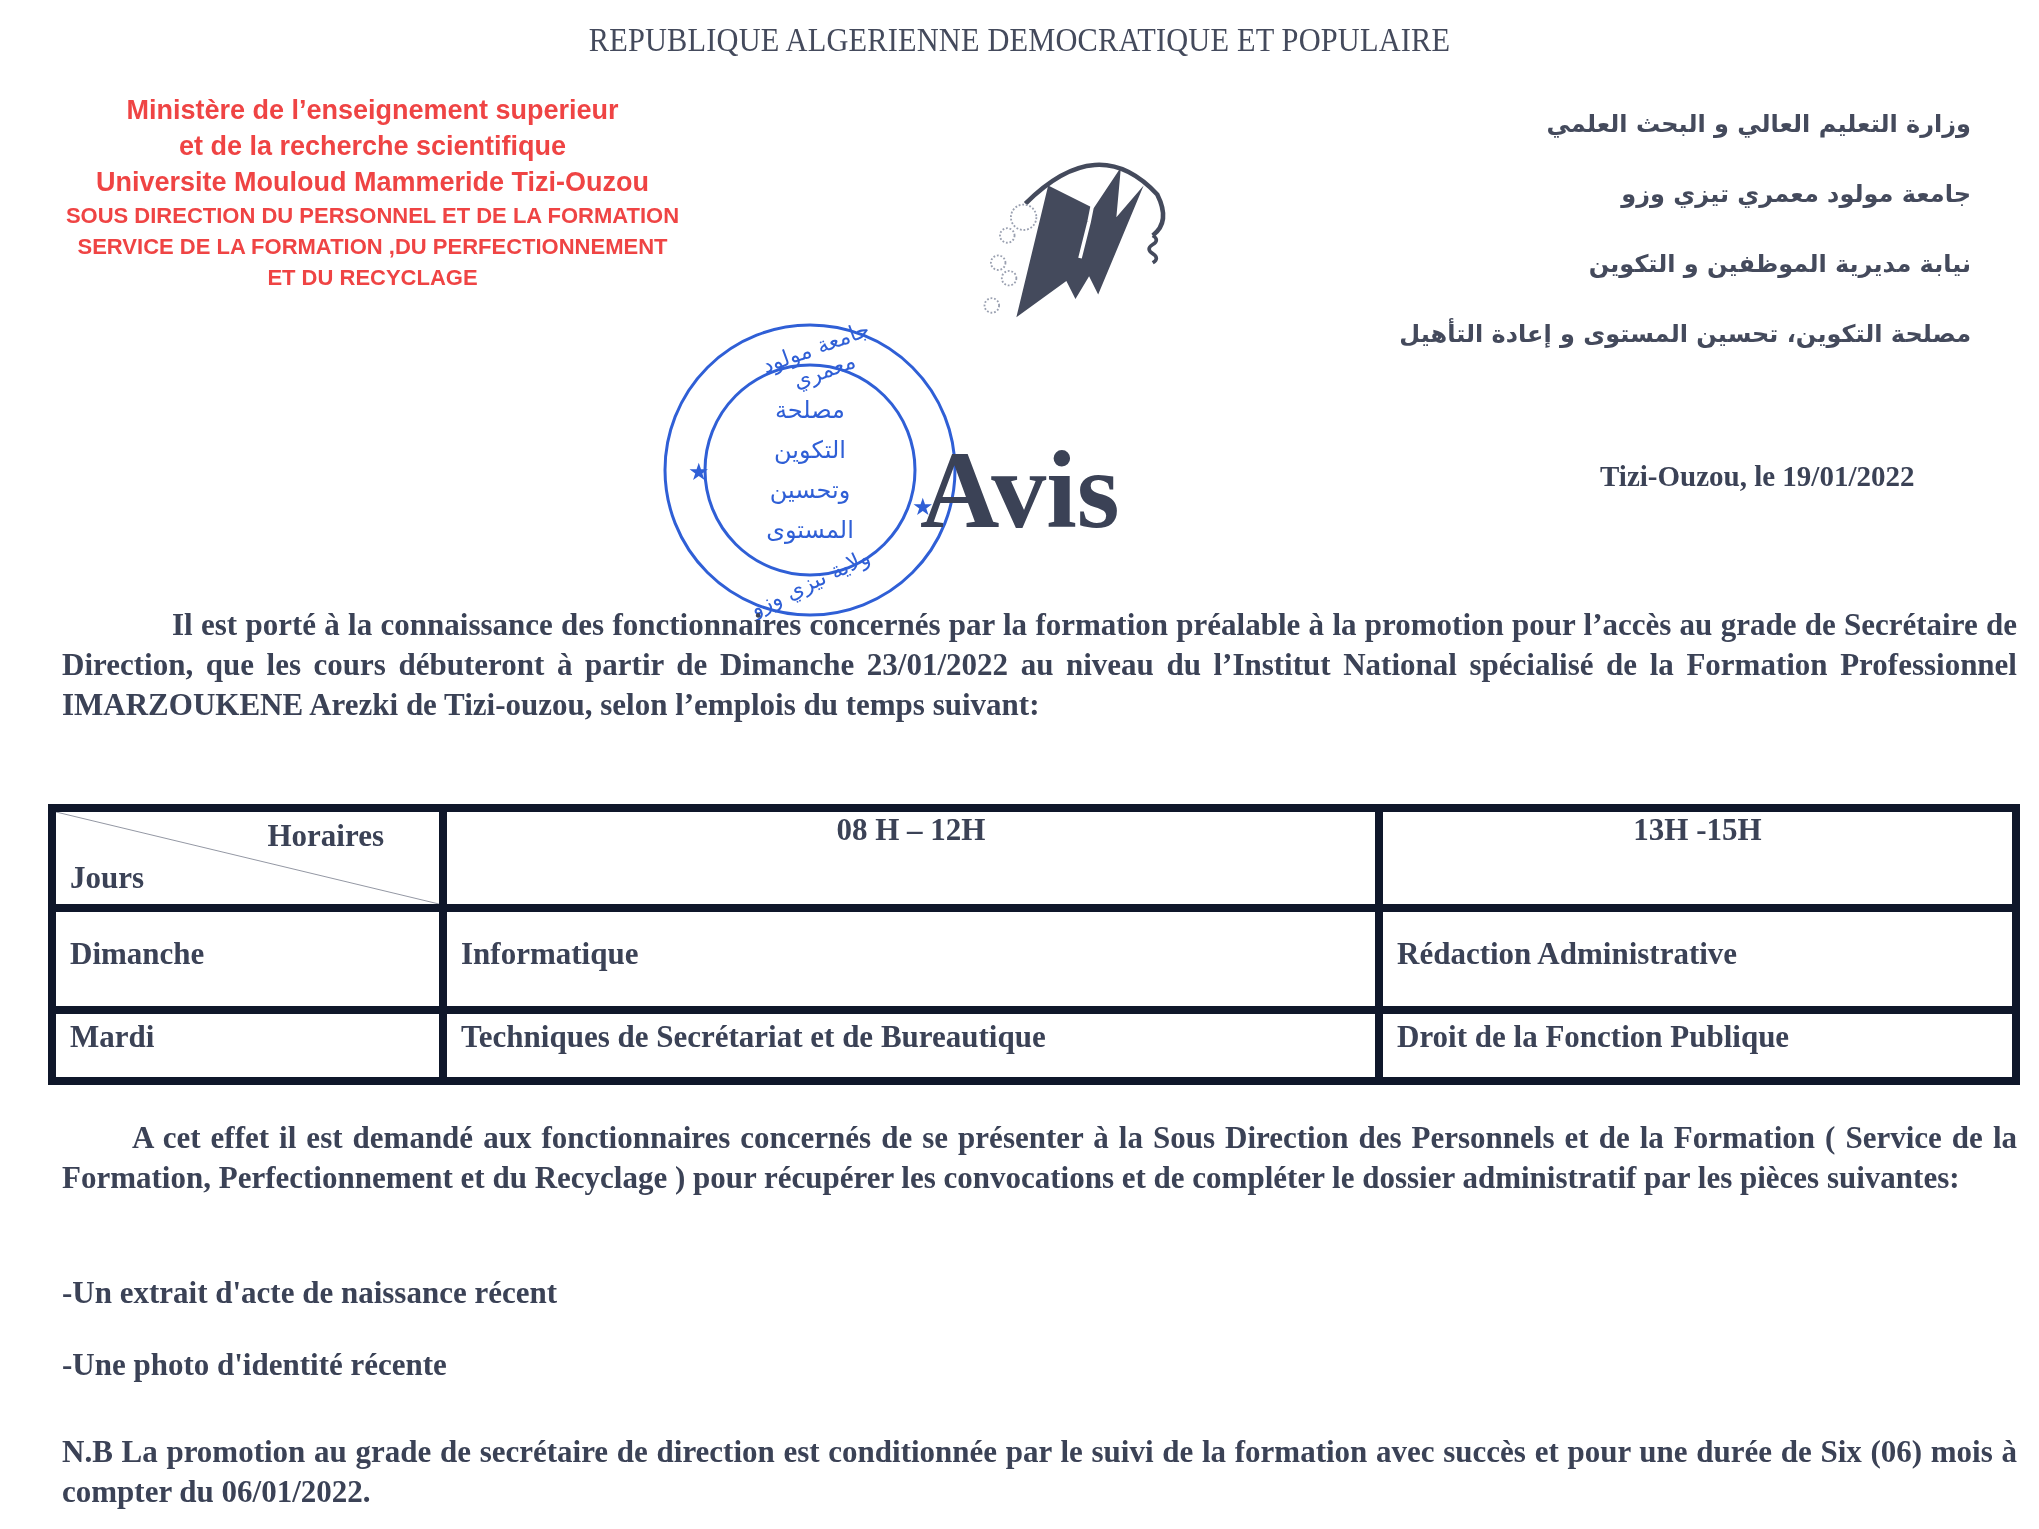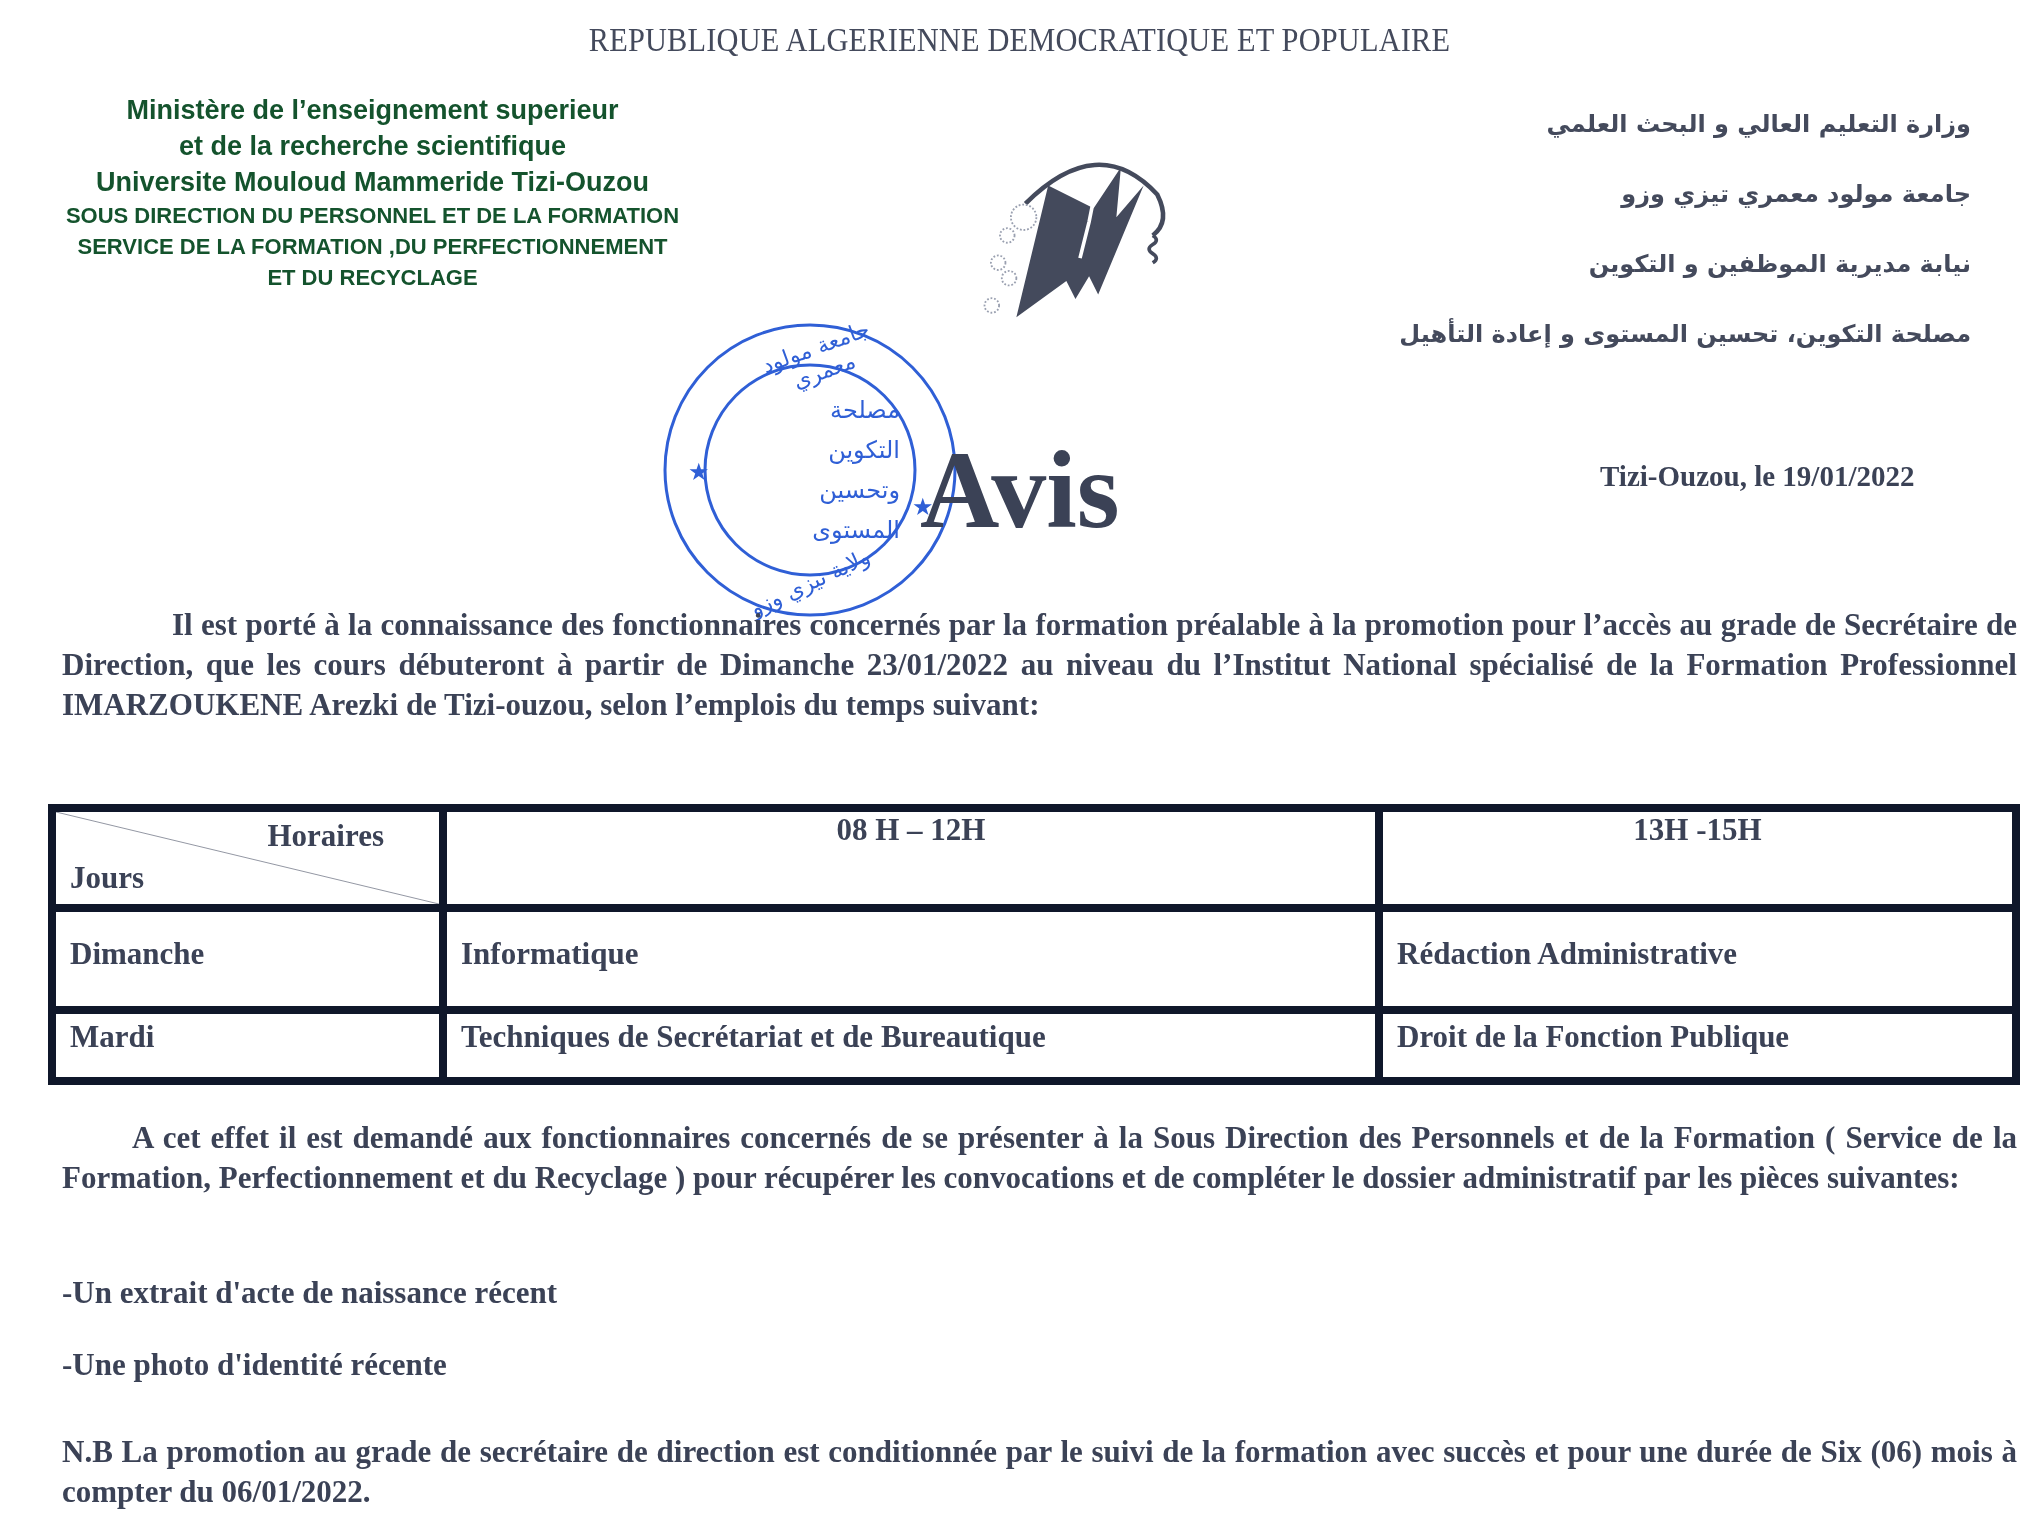--- a/index.html
+++ b/index.html
@@ -1,19 +1,19 @@
 <!DOCTYPE html>
 <html><head>
 <meta charset="utf-8">
 <style>
   html, body { margin: 0; padding: 0; background: #ffffff; }
   body { width: 2039px; height: 1529px; position: relative; overflow: hidden; color: #3b4256; font-family: "Liberation Serif", serif; }
   .abs { position: absolute; }
   .republic { left: 0; width: 2039px; top: 22px; text-align: center; font-family: "Liberation Serif", serif; font-size: 33px; letter-spacing: 0.2px; color: #444a5c; transform: scaleX(0.92); }
-  .left-head { left: 0; top: 92px; width: 745px; text-align: center; font-family: "Liberation Sans", sans-serif; font-weight: bold; color: #14532d; }
+  .left-head { left: 0; top: 92px; width: 745px; text-align: center; font-family: "Liberation Sans", sans-serif; font-weight: bold; color: #ef4444; }
   .left-head .l1 { font-size: 27px; line-height: 36px; }
   .left-head .l2 { font-size: 22px; line-height: 31px; }
   .right-head { right: 68px; top: 110px; width: 600px; text-align: right; direction: rtl; font-family: "DejaVu Sans", sans-serif; font-weight: bold; color: #444a5c; font-size: 24px; }
   .right-head div { height: 70px; }
   .logo { left: 960px; top: 140px; width: 240px; height: 200px; }
   .stamp { left: 660px; top: 320px; width: 300px; height: 300px; }
   .avis { left: 920px; top: 427px; font-size: 110px; font-weight: bold; color: #3b4256; font-family: "Liberation Serif", serif; }
   .date { left: 1600px; top: 460px; font-size: 29px; font-weight: bold; }
   .para { left: 62px; width: 1955px; font-size: 31px; font-weight: bold; line-height: 40px; text-align: justify; font-family: "Liberation Serif", serif; }
   .p1 { top: 605px; }
@@ -70,21 +70,21 @@
 </div>
 
 <div class="abs stamp">
   <svg viewBox="0 0 300 300" width="300" height="300">
     <circle cx="150" cy="150" r="145" fill="none" stroke="#2f5fd6" stroke-width="3"></circle>
     <circle cx="150" cy="150" r="105" fill="none" stroke="#2f5fd6" stroke-width="3"></circle>
     <text x="28" y="160" fill="#2f5fd6" font-size="24" font-family="DejaVu Sans, sans-serif">★</text>
     <text x="252" y="195" fill="#2f5fd6" font-size="24" font-family="DejaVu Sans, sans-serif">★</text>
   </svg>
   <div class="abs stamp-blue" style="left:90px;top:14px;width:140px;text-align:center;font-family:'DejaVu Sans',sans-serif;font-size:22px;direction:rtl;transform:rotate(-20deg);">جامعة مولود معمري</div>
-  <div class="abs stamp-blue" style="left:60px;top:70px;width:180px;font-family:'DejaVu Sans',sans-serif;font-size:24px;line-height:40px;direction:rtl;">
+  <div class="abs stamp-blue" style="left:60px;top:70px;width:180px;text-align:center;font-family:'DejaVu Sans',sans-serif;font-size:24px;line-height:40px;direction:rtl;">
     <div>مصلحة</div>
     <div>التكوين</div>
     <div>وتحسين</div>
     <div>المستوى</div>
   </div>
   <div class="abs stamp-blue" style="left:70px;top:250px;width:160px;text-align:center;font-family:'DejaVu Sans',sans-serif;font-size:22px;direction:rtl;transform:rotate(-25deg);">ولاية تيزي وزو</div>
 </div>
 
 <div class="abs avis">Avis</div>
 <div class="abs date">Tizi-Ouzou, le 19/01/2022</div>

